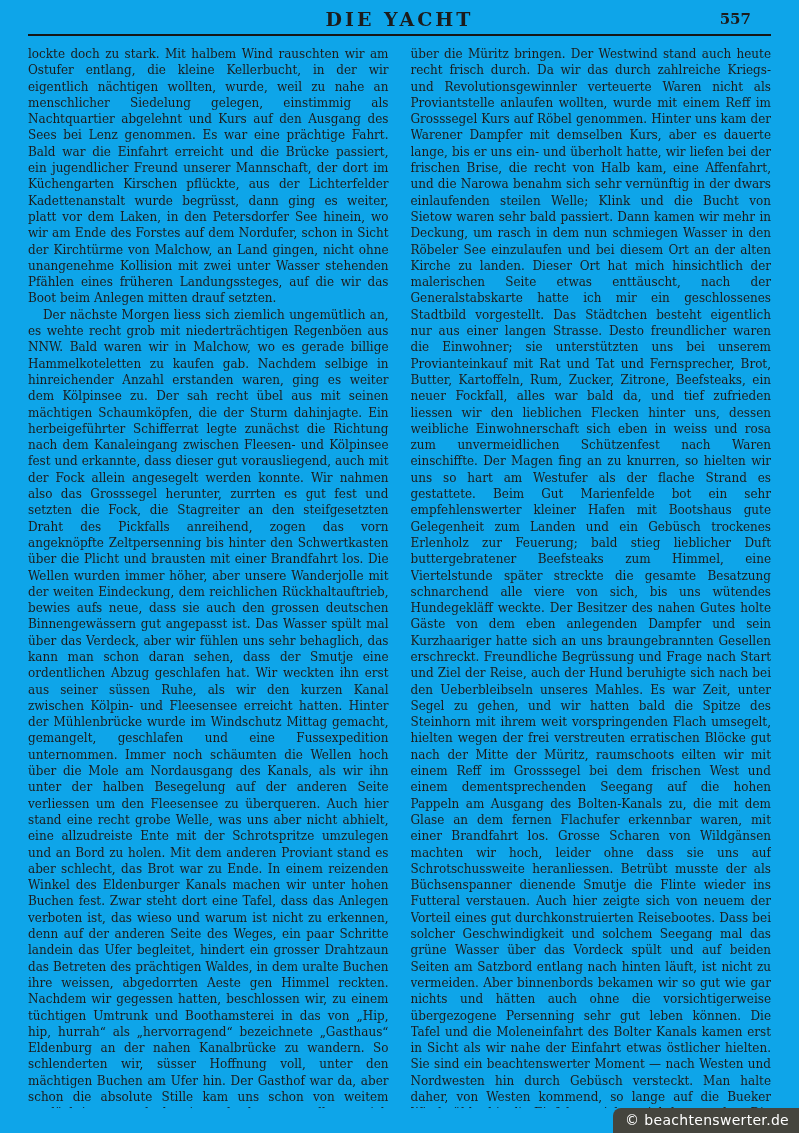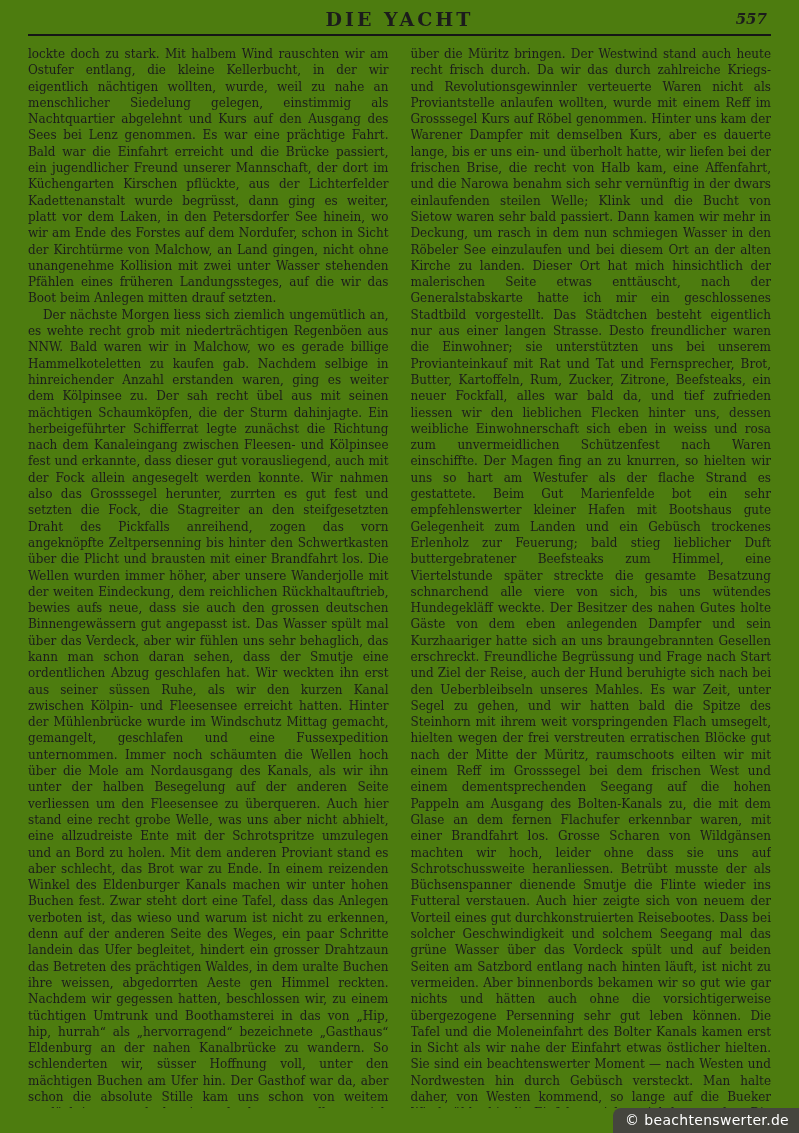--- a/index.html
+++ b/index.html
@@ -5,21 +5,21 @@
   html, body {
     margin: 0;
     padding: 0;
     background: #e8e6e0;
   }
   .page {
     position: relative;
     width: 799px;
     height: 1133px;
     margin: 0 auto;
-    background: #4d7c0f;
+    background: #0ea5e9;
     color: #1c1c1c;
     font-family: "DejaVu Serif", "Liberation Serif", serif;
     box-sizing: border-box;
     overflow: hidden;
   }
   .page-header {
     position: relative;
     height: 34px;
     padding: 0 28px;
   }
@@ -28,25 +28,24 @@
     left: 0;
     right: 0;
     top: 8px;
     text-align: center;
     font-size: 19px;
     font-weight: bold;
     letter-spacing: 3px;
   }
   .page-number {
     position: absolute;
-    right: 32px;
+    right: 48px;
     top: 10px;
     font-size: 15px;
     font-weight: bold;
-    font-style: italic;
   }
   .header-rule {
     margin: 0 28px;
     border: 0;
     border-top: 2px solid #161616;
     height: 0;
   }
   .text-columns {
     display: flex;
     gap: 22px;

